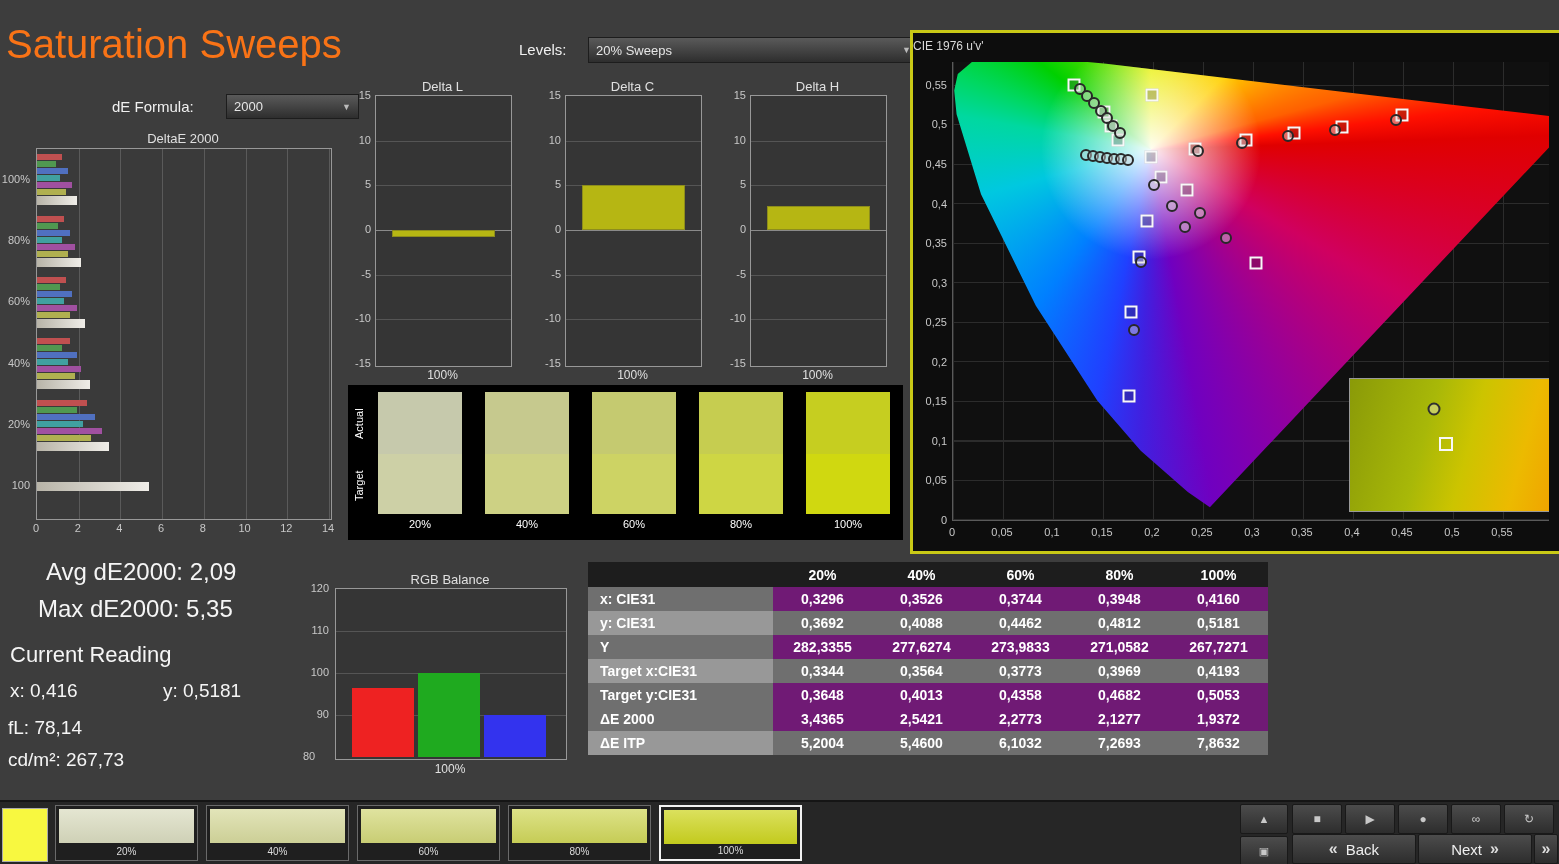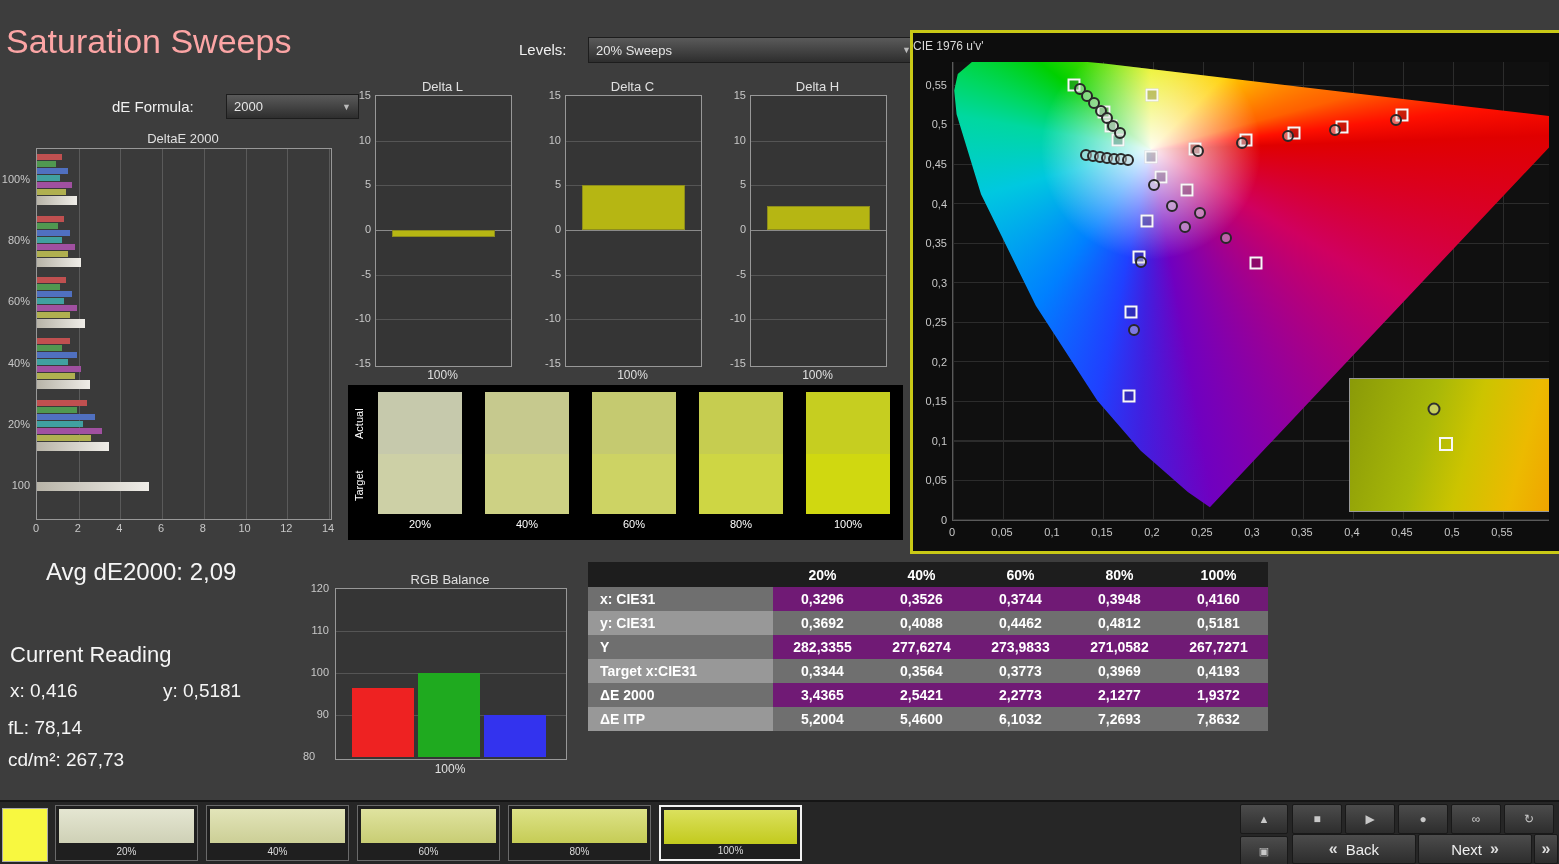--- a/index.html
+++ b/index.html
@@ -1,17 +1,17 @@
 <!DOCTYPE html>
 <html><head>
 <meta charset="utf-8">
 <style>
   html,body{margin:0;padding:0;background:#2a2a2a}
   #app{position:relative;width:1559px;height:864px;background:#3d3d3d;font-family:"Liberation Sans",sans-serif;overflow:hidden;color:#eee}
-  #page-title{position:absolute;left:6px;top:22px;font-size:34px;color:#fca5a5}
+  #page-title{position:absolute;left:6px;top:22px;font-size:40px;color:#f97316}
   #de-formula-label{position:absolute;left:112px;top:98px;font-size:15px;color:#f0f0f0}
   #levels-label{position:absolute;left:519px;top:41px;font-size:15px;color:#f0f0f0}
   .dropdown{position:absolute;display:flex;justify-content:space-between;align-items:center;padding:0 7px;background:linear-gradient(#5a5a5a,#2e2e2e);border:1px solid #1d1d1d;font-size:13px;color:#e6e6e6;cursor:pointer}
   .dropdown .arrow{font-size:9px;color:#bbb}
   #de-formula-dropdown{left:226px;top:94px;width:117px;height:23px}
   #levels-dropdown{left:588px;top:37px;width:315px;height:24px}
   .chart-title{position:absolute;font-size:13px;color:#e0e0e0;text-align:center}
   .plot{position:absolute;border:1px solid #989898;background:#3a3a3a;overflow:hidden}
   .tick{position:absolute;font-size:11px;color:#c8c8c8;line-height:14px}
   .gridline-v{position:absolute;top:0;bottom:0;width:1px;background:#5a5a5a}
@@ -345,20 +345,21 @@
         <div class="tick" style="left: 283px; top: 0px; width: 34px; text-align: center;">0,3</div>
         <div class="tick" style="left: 333px; top: 0px; width: 34px; text-align: center;">0,35</div>
         <div class="tick" style="left: 383px; top: 0px; width: 34px; text-align: center;">0,4</div>
         <div class="tick" style="left: 433px; top: 0px; width: 34px; text-align: center;">0,45</div>
         <div class="tick" style="left: 483px; top: 0px; width: 34px; text-align: center;">0,5</div>
         <div class="tick" style="left: 533px; top: 0px; width: 34px; text-align: center;">0,55</div>
       </div>
   </div>
 
   <div id="stat-avg" class="stat">Avg dE2000: 2,09</div>
+  <div id="stat-max" class="stat">Max dE2000: 5,35</div>
   <div id="current-reading" class="stat">Current Reading</div>
   <div id="stat-x" class="stat">x: 0,416</div>
   <div id="stat-y" class="stat">y: 0,5181</div>
   <div id="stat-fl" class="stat">fL: 78,14</div>
   <div id="stat-cdm2" class="stat">cd/m²: 267,73</div>
 
   <div id="rgb-title" class="chart-title">RGB Balance</div>
   <div id="rgb-ticks">
       <div class="tick" style="right: 2px; top: -7px; width: 26px; text-align: right;">120</div>
       <div class="tick" style="right: 2px; top: 35px; width: 26px; text-align: right;">110</div>
@@ -411,20 +412,28 @@
       </div>
       <div class="trow even">
         <div class="tcell tlabel">Target x:CIE31</div>
         <div class="tcell">0,3344</div>
         <div class="tcell">0,3564</div>
         <div class="tcell">0,3773</div>
         <div class="tcell">0,3969</div>
         <div class="tcell">0,4193</div>
       </div>
       <div class="trow odd">
+        <div class="tcell tlabel">Target y:CIE31</div>
+        <div class="tcell">0,3648</div>
+        <div class="tcell">0,4013</div>
+        <div class="tcell">0,4358</div>
+        <div class="tcell">0,4682</div>
+        <div class="tcell">0,5053</div>
+      </div>
+      <div class="trow odd">
         <div class="tcell tlabel">ΔE 2000</div>
         <div class="tcell">3,4365</div>
         <div class="tcell">2,5421</div>
         <div class="tcell">2,2773</div>
         <div class="tcell">2,1277</div>
         <div class="tcell">1,9372</div>
       </div>
       <div class="trow even">
         <div class="tcell tlabel">ΔE ITP</div>
         <div class="tcell">5,2004</div>

